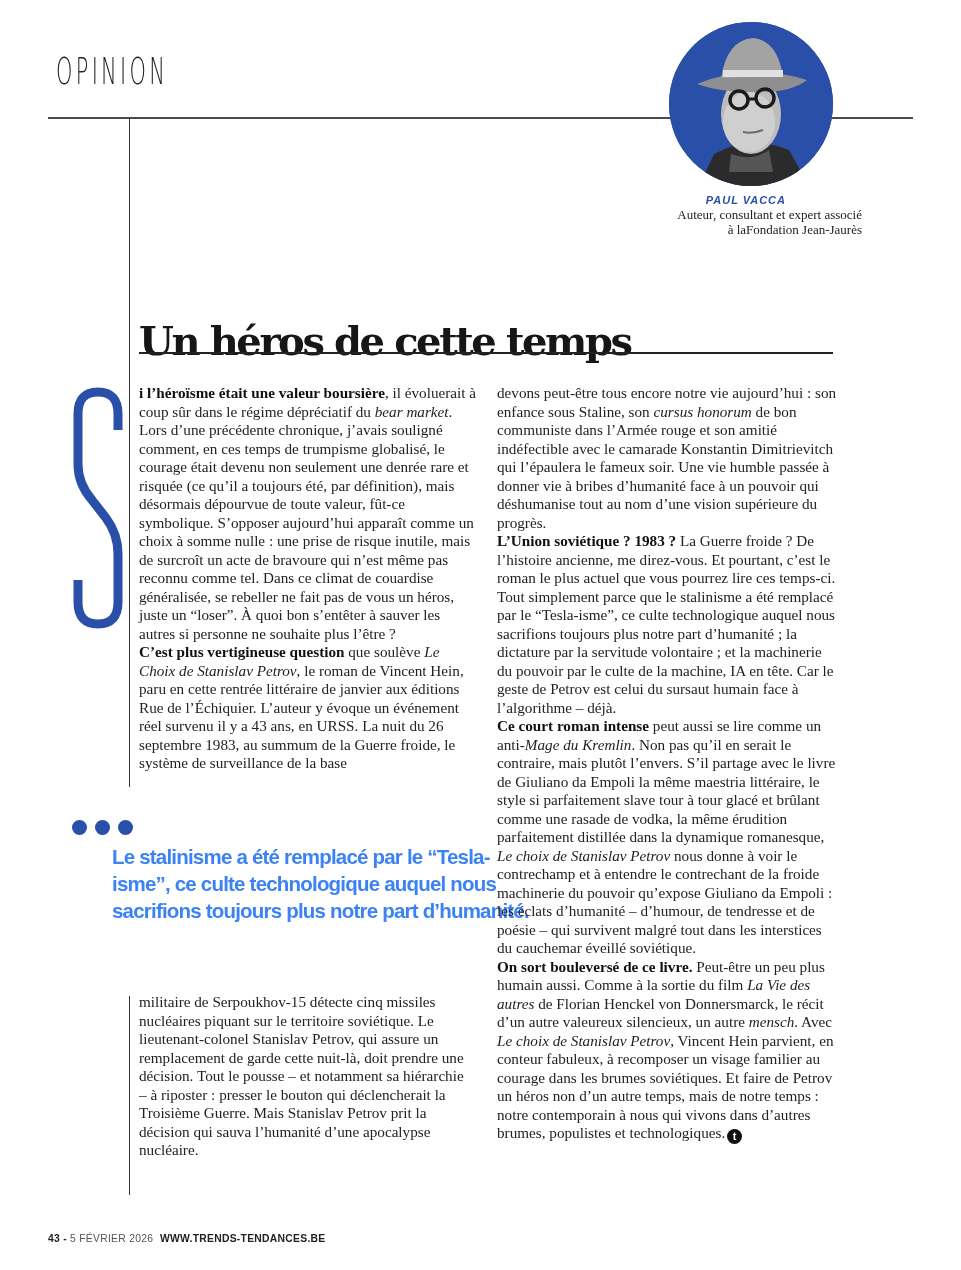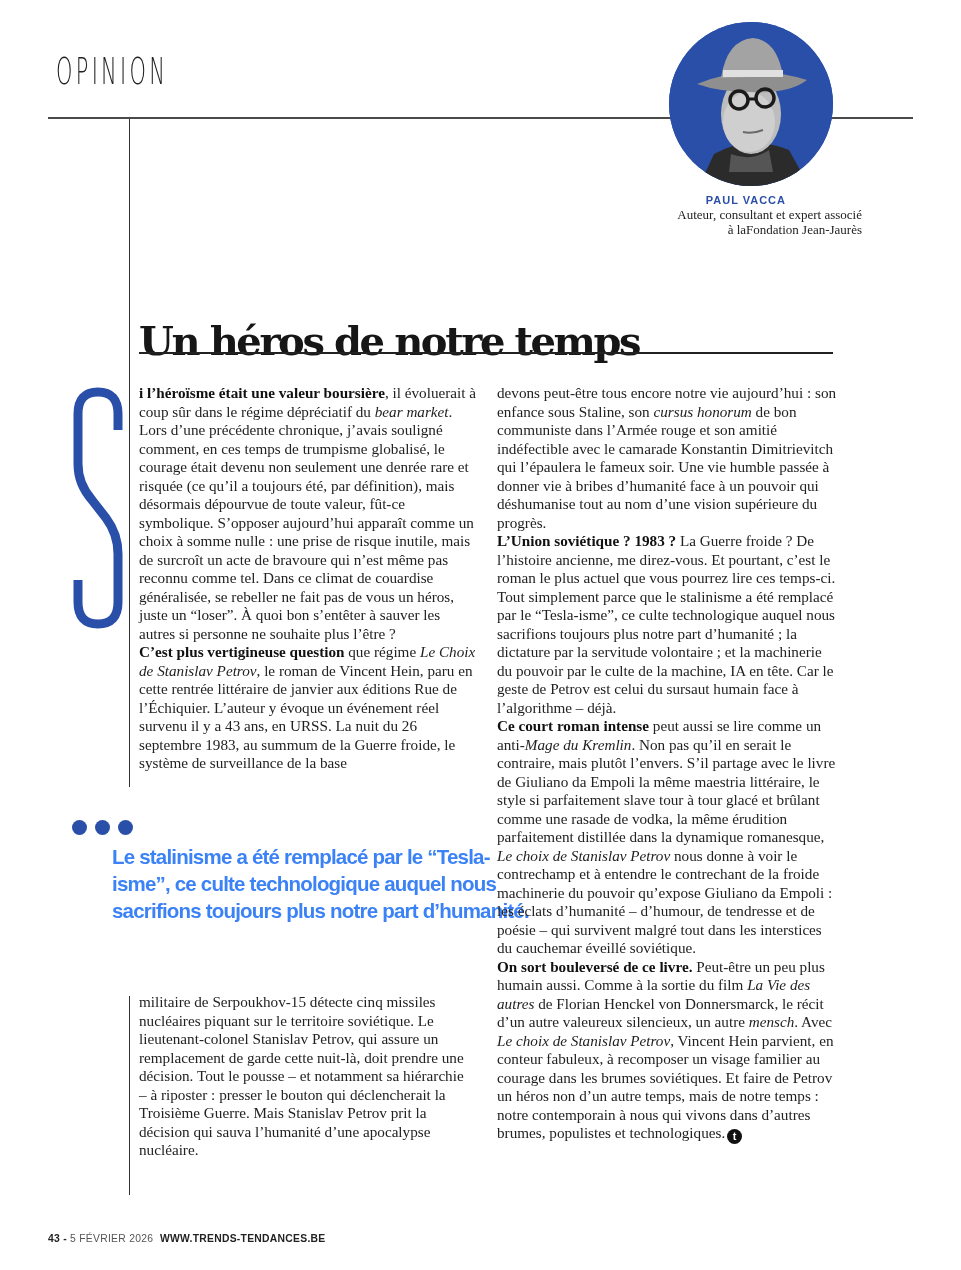--- a/index.html
+++ b/index.html
@@ -8,21 +8,21 @@
   .section-label { position:absolute; left:56px; top:52px; font-family:"DejaVu Sans", sans-serif; font-weight:200; font-size:38px; letter-spacing:6px; color:#222; transform:scaleX(0.55); transform-origin:left top; line-height:1; }
 
   .top-rule { position:absolute; left:48px; top:117px; width:865px; height:2px; background:#4a4a4a; }
   .vline { position:absolute; left:129px; width:1px; background:#333; }
   .vline.a { top:119px; height:668px; }
   .vline.b { top:996px; height:199px; }
 
   .avatar { position:absolute; left:669px; top:22px; width:164px; height:164px; border-radius:50%; background:#2a4fa8; overflow:hidden; }
   .avatar svg { width:100%; height:100%; display:block; }
 
-  .author-name { position:absolute; left:640px; top:194px; width:146px; text-align:right; font-family:"Liberation Sans", sans-serif; font-weight:bold; font-size:11px; letter-spacing:1px; color:#2a4fa8; }
+  .author-name { position:absolute; left:640px; top:194px; width:146px; text-align:right; font-family:"Liberation Sans", sans-serif; font-weight:bold; font-size:11px; letter-spacing:1px; color:#2a4fa8;font-style:italic; }
   .author-role { position:absolute; left:600px; top:207px; width:262px; text-align:right; font-family:"Liberation Serif", serif; font-size:13px; line-height:15px; color:#222; }
 
   .headline { position:absolute; left:139px; top:292px; font-family:"DejaVu Serif", serif; font-weight:bold; font-size:40px; letter-spacing:-2.4px; color:#161616; line-height:1.1; white-space:nowrap; }
   .head-rule { position:absolute; left:139px; top:352px; width:694px; height:1.5px; background:#222; }
 
   .dropcap { position:absolute; left:72px; top:384px; width:52px; height:248px; }
 
   .col { position:absolute; font-size:15.2px; line-height:18.5px; color:#222; text-align:left; }
   .col p { margin:0; }
   .col b { color:#111;margin-top:39px; }
@@ -64,30 +64,30 @@
     <line x1="79" y1="77" x2="87" y2="77" stroke="#1a1a1a" stroke-width="3"></line>
     <path d="M74 110 Q84 112 94 108" stroke="#6a6a6a" stroke-width="2" fill="none"></path>
   </svg>
 </div>
 <div class="author-name">PAUL VACCA</div>
 <div class="author-role">
   <div>Auteur, consultant et expert associé</div>
   <div>à laFondation Jean-Jaurès</div>
 </div>
 
-<h1 class="headline">Un héros de notre temps</h1>
+<h1 class="headline">Un héros de cette temps</h1>
 <div class="head-rule"></div>
 
 <svg class="dropcap" viewBox="0 0 52 248">
   <path d="M46 46 L46 30 Q46 8 26 8 Q6 8 6 30 L6 80 Q6 100 20 116 L34 134 Q46 150 46 170 L46 218 Q46 240 26 240 Q6 240 6 218 L6 196" fill="none" stroke="#2a4fa8" stroke-width="9" stroke-linecap="butt"></path>
 </svg>
 
 <div class="col col1a">
   <p><b>i l’héroïsme était une valeur boursière</b><span>, il évoluerait à coup sûr dans le régime dépréciatif du </span><i>bear market</i><span>. Lors d’une précédente chronique, j’avais souligné comment, en ces temps de trumpisme globalisé, le courage était devenu non seulement une denrée rare et risquée (ce qu’il a toujours été, par définition), mais désormais dépourvue de toute valeur, fût-ce symbolique. S’opposer aujourd’hui apparaît comme un choix à somme nulle : une prise de risque inutile, mais de surcroît un acte de bravoure qui n’est même pas reconnu comme tel. Dans ce climat de couardise généralisée, se rebeller ne fait pas de vous un héros, juste un “loser”. À quoi bon s’entêter à sauver les autres si personne ne souhaite plus l’être ?</span></p>
-  <p><b>C’est plus vertigineuse question</b><span> que régime </span><i>Le Choix de Stanislav Petrov</i><span>, le roman de Vincent Hein, paru en cette rentrée littéraire de janvier aux éditions Rue de l’Échiquier. L’auteur y évoque un événement réel survenu il y a 43 ans, en URSS. La nuit du 26 septembre 1983, au summum de la Guerre froide, le système de surveillance de la base</span></p>
+  <p><b>C’est plus vertigineuse question</b><span> que soulève </span><i>Le Choix de Stanislav Petrov</i><span>, le roman de Vincent Hein, paru en cette rentrée littéraire de janvier aux éditions Rue de l’Échiquier. L’auteur y évoque un événement réel survenu il y a 43 ans, en URSS. La nuit du 26 septembre 1983, au summum de la Guerre froide, le système de surveillance de la base</span></p>
 </div>
 
 <div class="pull-dots">
     <span></span>
     <span></span>
     <span></span>
   </div>
 <div class="pull-quote">Le stalinisme a été remplacé par le “Tesla-isme”, ce culte technologique auquel nous sacrifions toujours plus notre part d’humanité.</div>
 
 <div class="col col1b">

